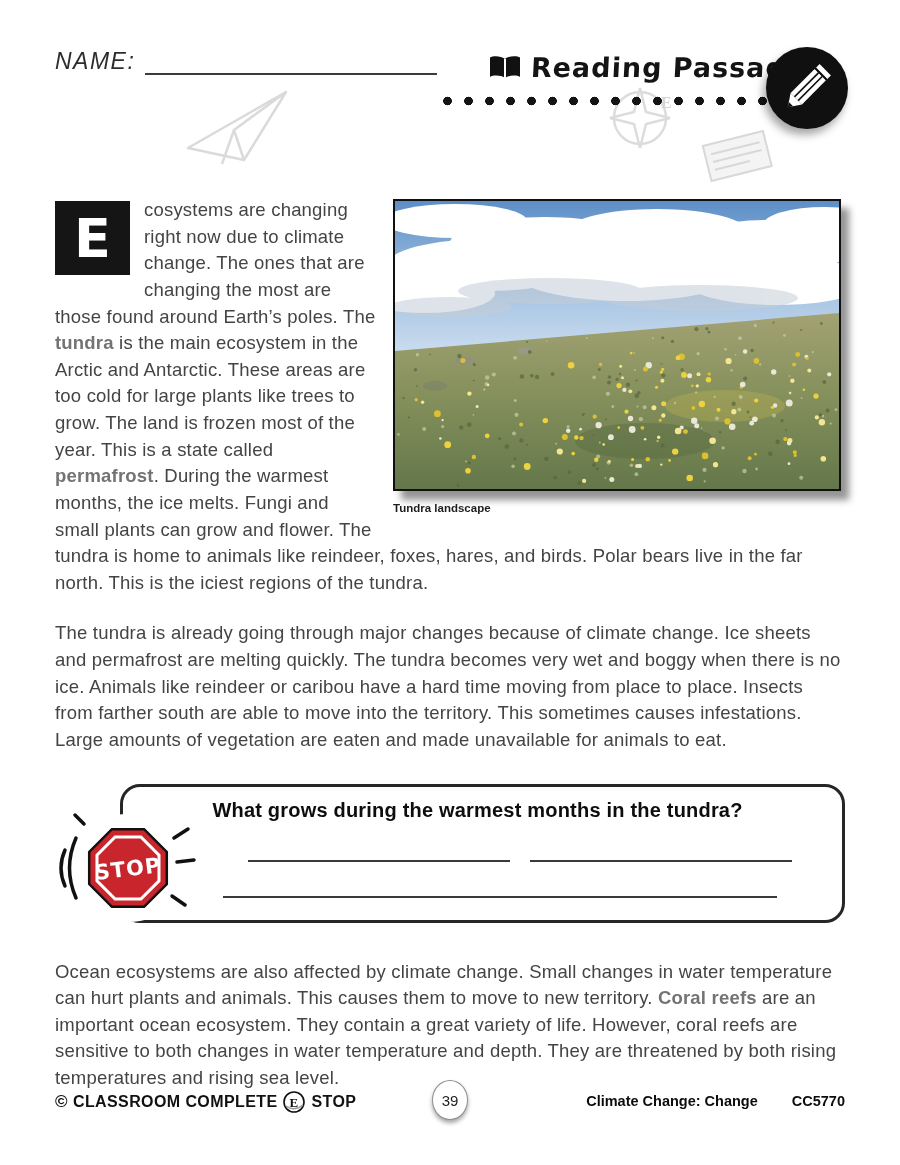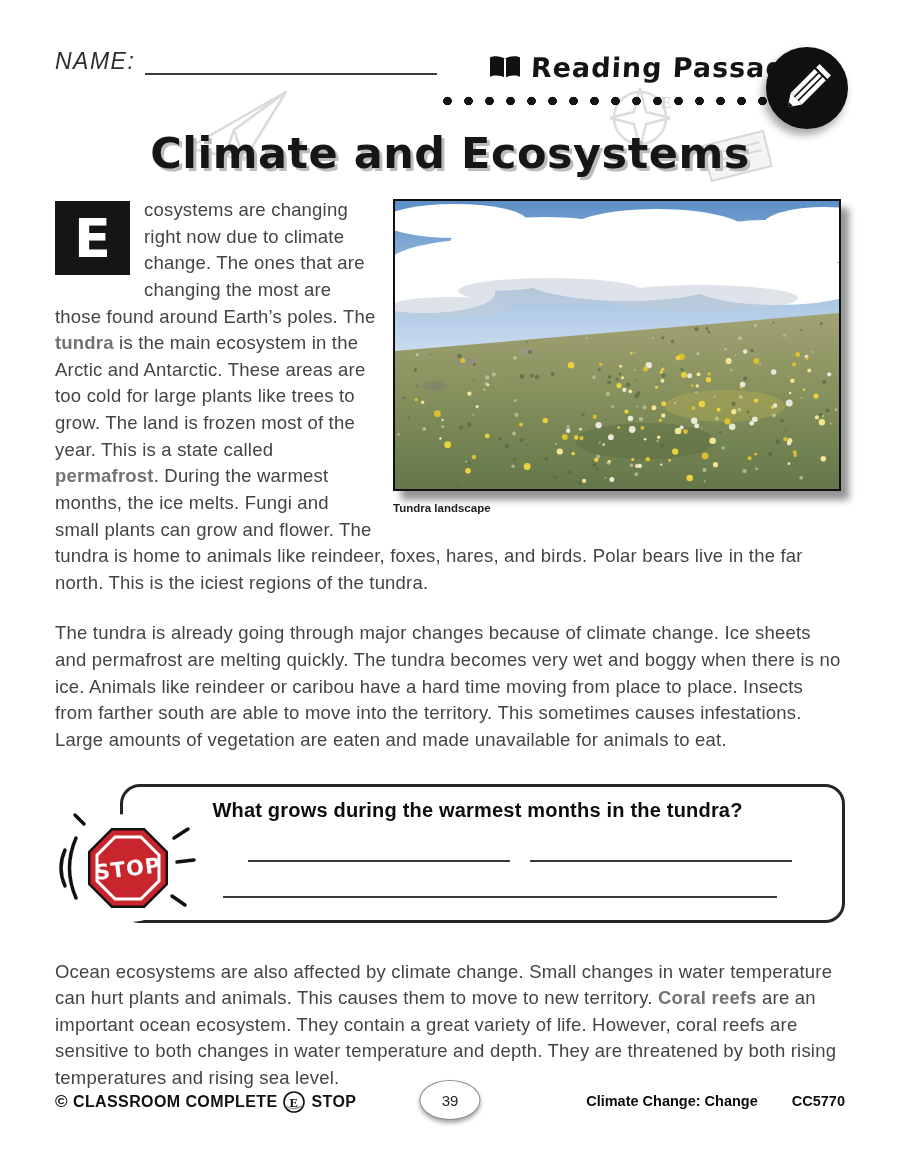--- a/index.html
+++ b/index.html
@@ -67,21 +67,21 @@
   .stop-sign { position:absolute; left:-66px; top:26px; width:144px; height:120px; z-index:2; }
 
   
   .footer { position:absolute; top:1080px; left:55px; right:55px; height:46px; }
   .publisher { position:absolute; left:0; top:10px; display:flex; align-items:center; gap:5px;
     font-weight:bold; font-size:16px; color:#111; letter-spacing:.4px;
     font-family:"Liberation Sans", sans-serif; }
   .publisher .copy { font-size:17px; }
   .publisher .logo svg { display:block; }
   .page-circle { position:absolute; left:50%; top:0; transform:translateX(-50%);
-    width:61px; height:40px; background:#fff; border:1.5px solid #8f8f8f; border-radius:50%;
+    width:36px; height:40px; background:#fff; border:1.5px solid #8f8f8f; border-radius:50%;
     display:flex; align-items:center; justify-content:center;
     font-size:15px; color:#1f1f1f; box-shadow:0 3px 4px rgba(0,0,0,.35); }
   .product { position:absolute; right:0; top:13px; font-weight:bold; font-size:14.5px; color:#0c0c0c; }
   .product .code { margin-left:30px; }
 </style>
 </head>
 <body>
 
 <div class="page">
 
@@ -132,21 +132,20 @@
         <polygon points="30,0 25.5,-3 25.5,3" fill="#101010"></polygon>
         <rect x="-16" y="-8" width="34" height="16" fill="#fff"></rect>
         <line x1="-16" y1="-2.6" x2="18" y2="-2.6" stroke="#101010" stroke-width="1.6"></line>
         <line x1="-16" y1="2.6" x2="18" y2="2.6" stroke="#101010" stroke-width="1.6"></line>
         <rect x="-23" y="-8" width="5.5" height="16" fill="#fff"></rect>
         <line x1="-17" y1="-8" x2="-17" y2="8" stroke="#101010" stroke-width="2"></line>
       </g>
     </svg>
   </div>
 
-  <h1 class="title">Climate and Ecosystems</h1>
 
   <div class="article">
 
     <div class="photo-wrap">
       <span class="photo">
         <svg width="444" height="288" viewBox="0 0 444 288">
           <defs>
             <linearGradient id="sky" x1="0" y1="0" x2="0" y2="1">
               <stop offset="0" stop-color="#5d8fc6"></stop>
               <stop offset=".6" stop-color="#a9c6e4"></stop>

